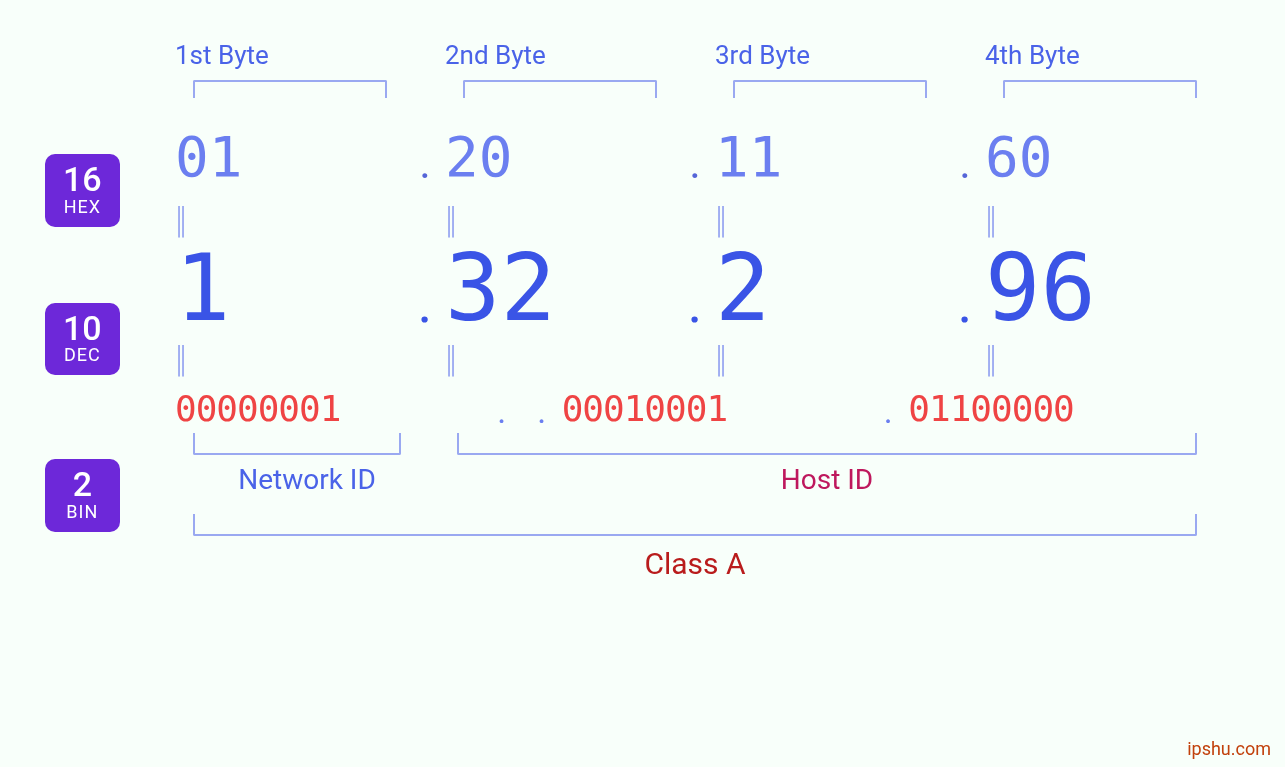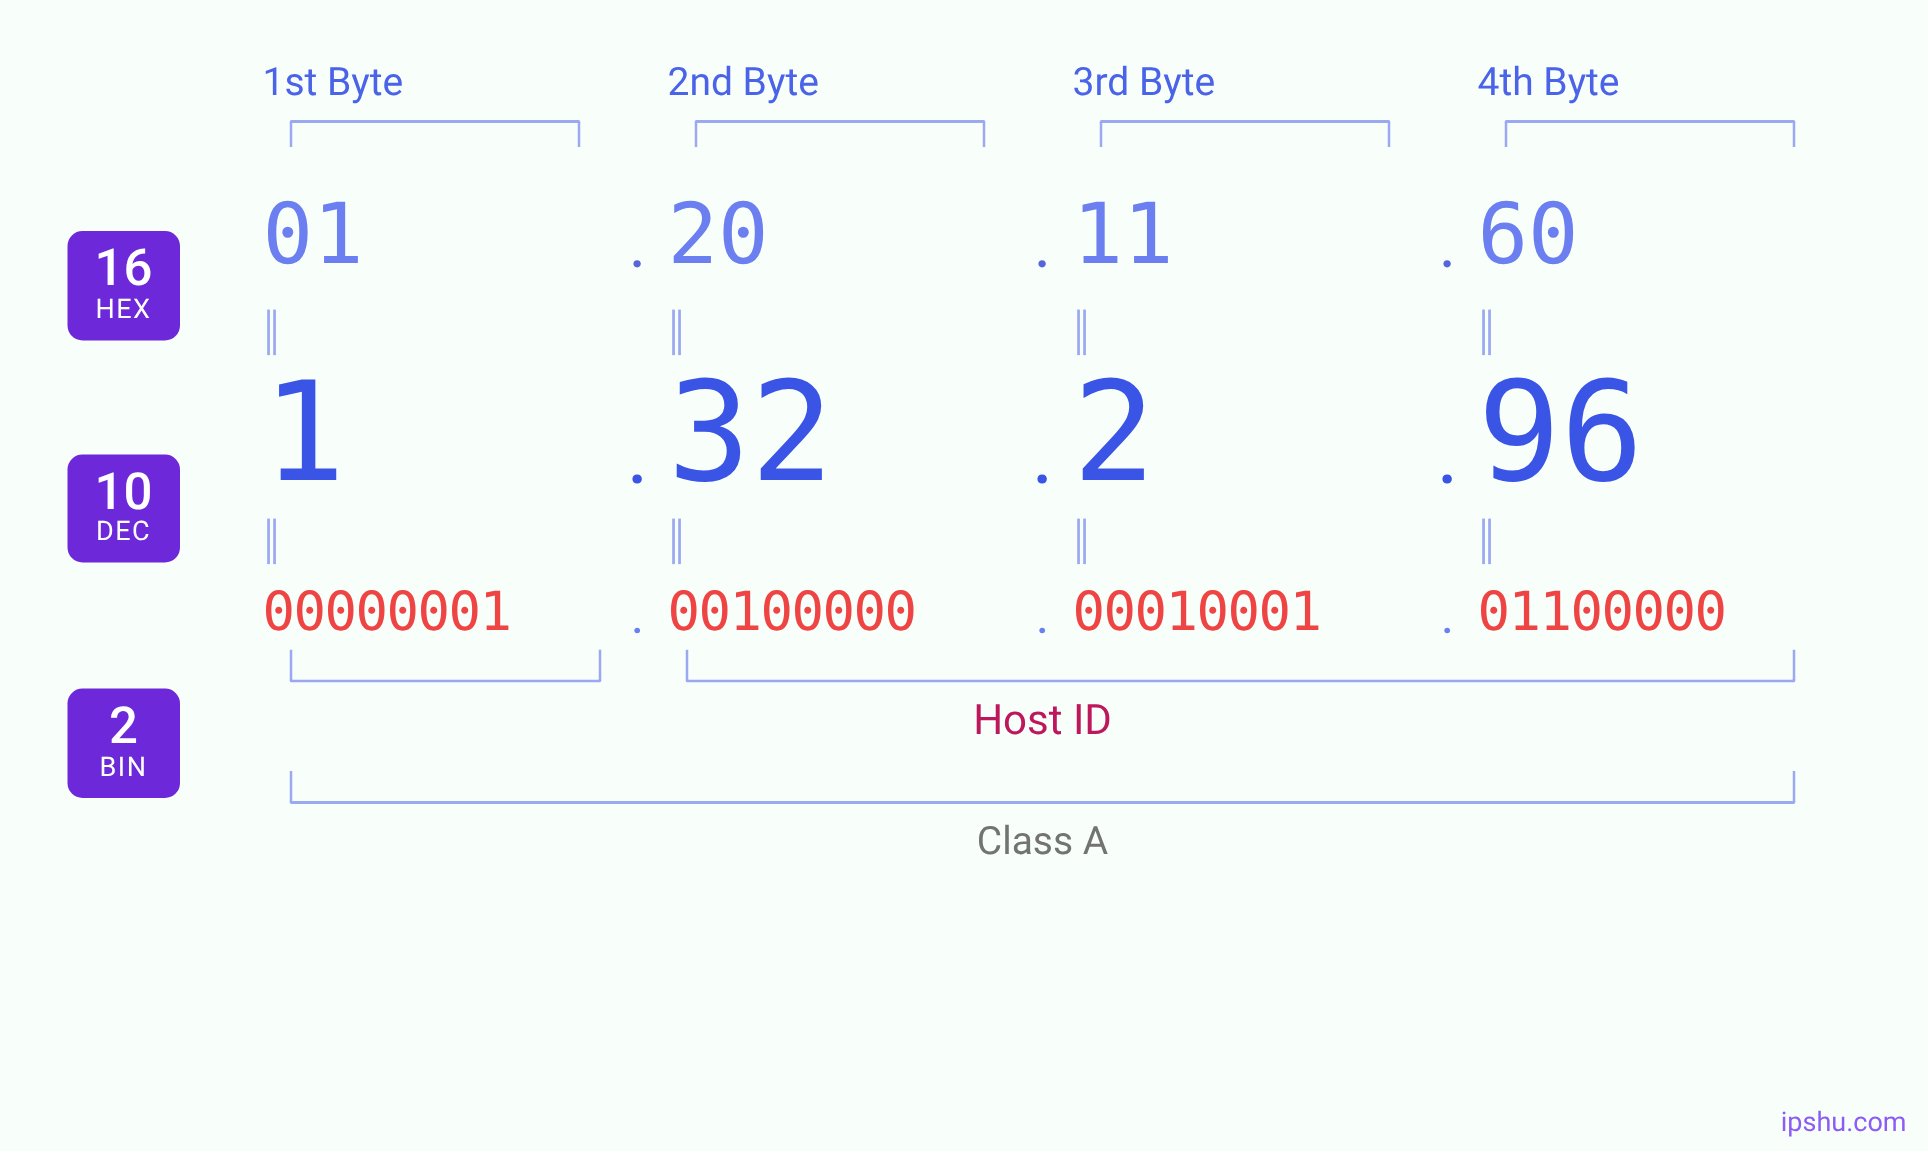--- a/index.html
+++ b/index.html
@@ -70,27 +70,27 @@
   .netid { flex: 0 0 264px; text-align: center; color: #4a63e8; font-size: 28px; }
   .hostid { flex: 1; text-align: center; color: #be185d; font-size: 28px; }
 
   .class-bracket {
     border: 2px solid #9aa9f1;
     border-top: none;
     height: 22px;
     border-radius: 0 0 2px 2px;
     margin: 18px 18px 0 18px;
   }
-  .class-label { text-align: center; color: #737373; font-size: 26px; margin-top: 10px; }
+  .class-label { text-align: center; color: #b91c1c; font-size: 30px; margin-top: 10px; }
 
   .watermark {
     position: absolute;
     right: 14px;
     bottom: 8px;
-    color: #8b5cf6;
+    color: #c2410c;
     font-size: 18px;
   }
 </style>
 </head>
 <body>
 
 <div class="container">
 
   <div class="badges">
     <div class="badge">
@@ -167,32 +167,32 @@
       <div class="cell"><span class="eq">||</span></div>
       <div class="dot-cell"></div>
       <div class="cell"><span class="eq">||</span></div>
       <div class="dot-cell"></div>
       <div class="cell"><span class="eq">||</span></div>
     </div>
 
     <div class="row" style="margin-top:8px">
       <div class="cell"><span class="bin">00000001</span></div>
       <div class="dot-cell"><span class="dot-bin">.</span></div>
-      <div class="cell"><span class="bin">00100000</span></div>
       <div class="dot-cell"><span class="dot-bin">.</span></div>
       <div class="cell"><span class="bin">00010001</span></div>
       <div class="dot-cell"><span class="dot-bin">.</span></div>
       <div class="cell"><span class="bin">01100000</span></div>
     </div>
 
     <div class="lower-brackets">
       <div class="net-bracket"></div>
       <div class="host-bracket"></div>
     </div>
     <div class="lower-labels">
+      <div class="netid">Network ID</div>
       <div class="hostid">Host ID</div>
     </div>
 
     <div class="class-bracket"></div>
     <div class="class-label">Class A</div>
 
   </div>
 
   <div class="watermark">ipshu.com</div>
 

